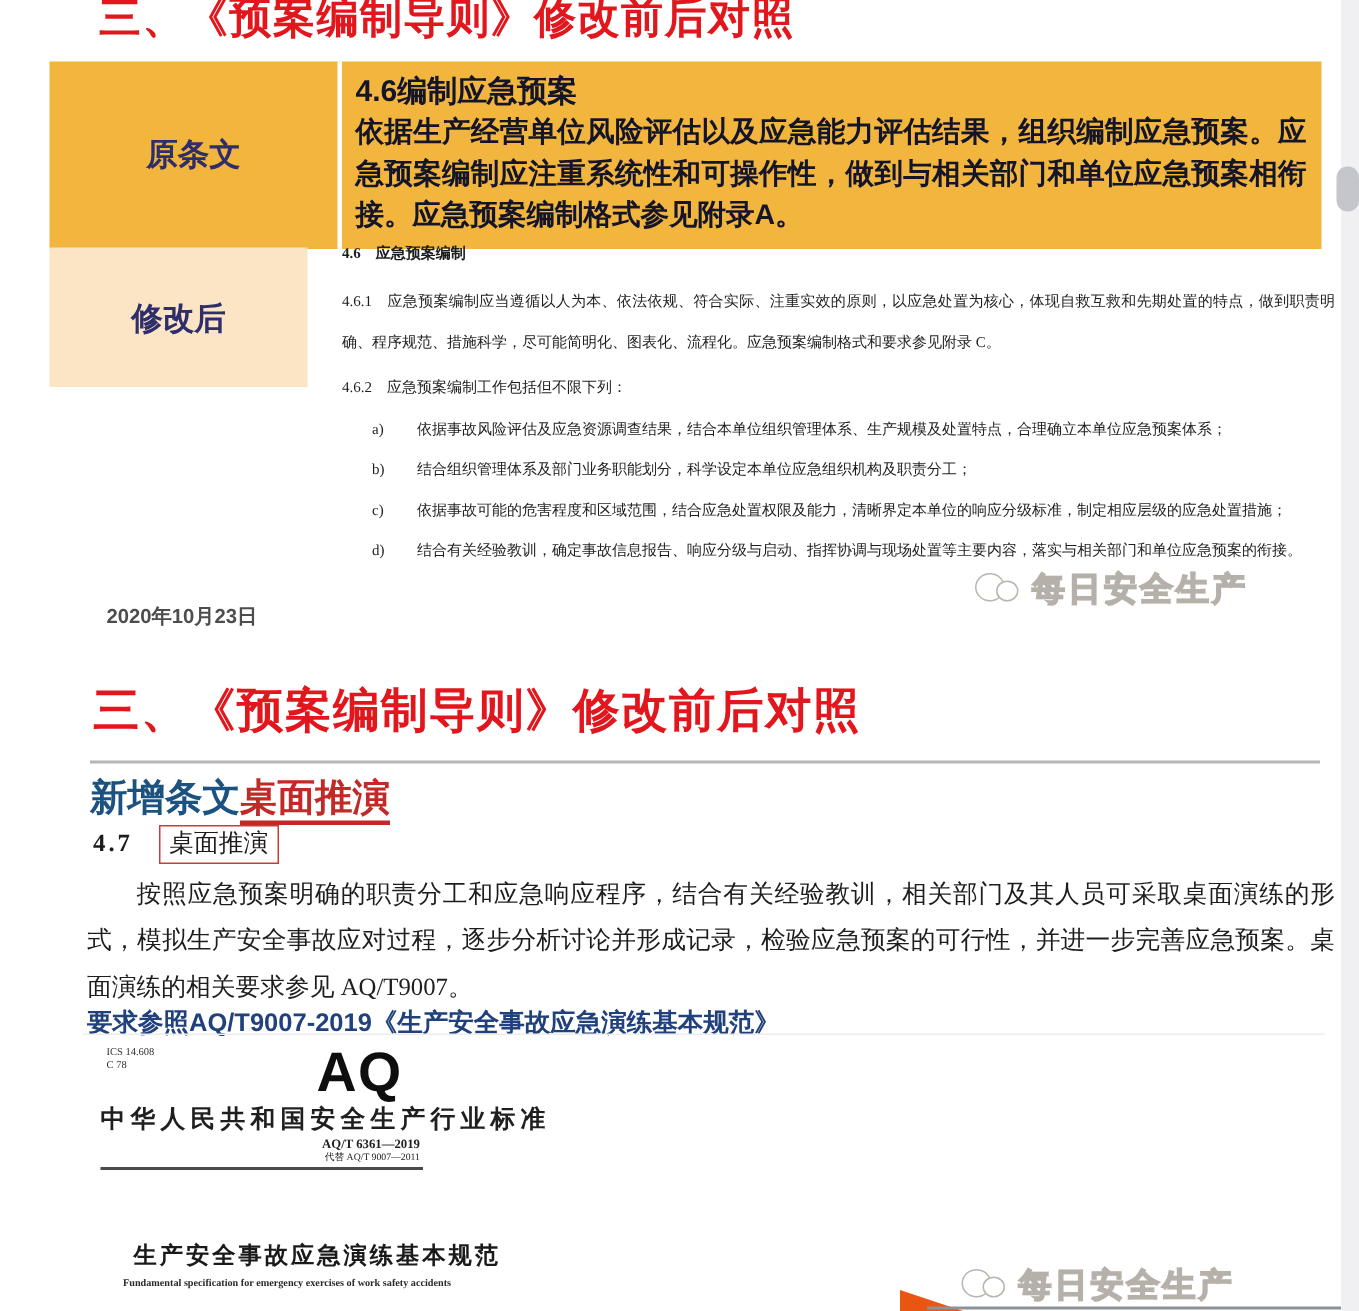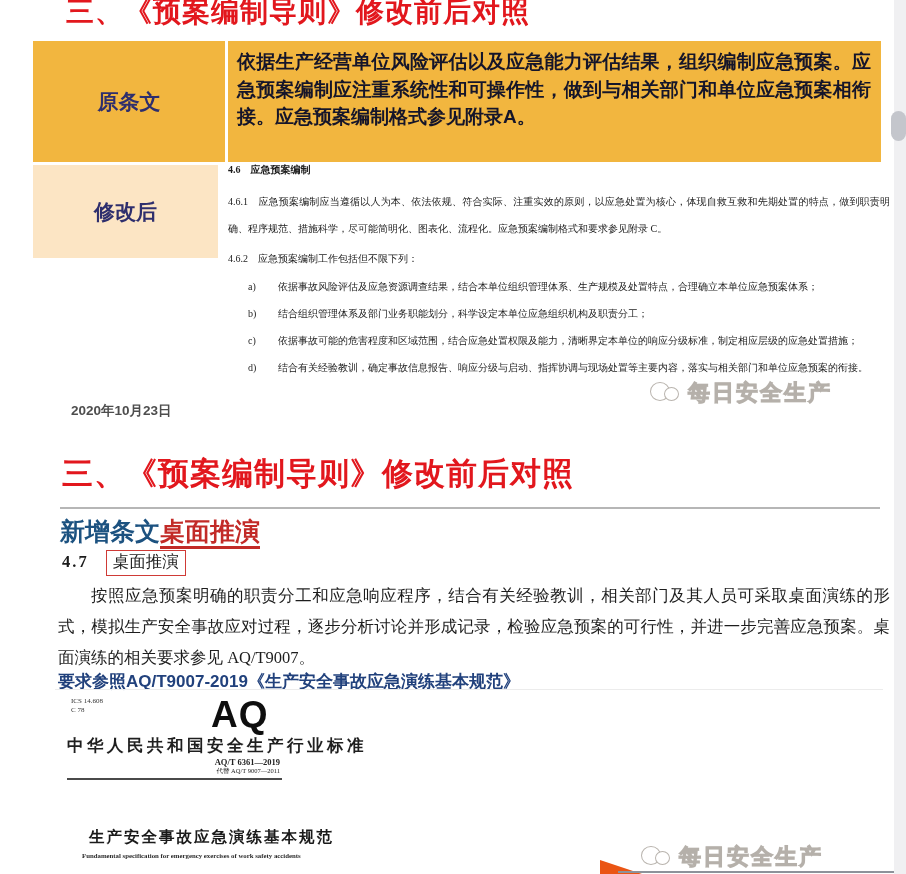--- a/index.html
+++ b/index.html
@@ -23,21 +23,21 @@
     width:192px;flex:0 0 192px;display:flex;align-items:center;justify-content:center;
     color:#2e2e6d;font-weight:bold;font-size:21px;
   }
   .cell-content{
     flex:1;border-left:3px solid #ffffff;padding:7px 10px 8px 9px;color:#15152a;
   }
   .cell-content .h{font-size:20px;font-weight:bold;line-height:1.35;}
   .cell-content .b{font-size:19px;font-weight:600;line-height:1.45;text-align:justify;}
 
   .row-rev-label{
-    position:absolute;left:33px;top:165px;width:185px;height:93px;
+    position:absolute;left:33px;top:165px;width:172px;height:93px;
     background:#fce5c4;display:flex;align-items:center;justify-content:center;
     color:#2e2e6d;font-weight:bold;font-size:21px;
   }
 
   .doc-col{
     position:absolute;left:228px;top:156px;width:662px;
     font-family:"Liberation Serif","DejaVu Serif",serif;
     font-size:10px;color:#1d1d1d;line-height:27px;
   }
   .doc-col .h46{font-weight:bold;margin-bottom:5px;}
@@ -144,20 +144,21 @@
 </style>
 </head>
 <body>
 
 <div class="title-red t1">三、《预案编制导则》修改前后对照</div>
 
 <div class="tbl">
   <div class="row-orig">
     <div class="cell-label">原条文</div>
     <div class="cell-content">
+      <div class="h">4.6编制应急预案</div>
       <div class="b">依据生产经营单位风险评估以及应急能力评估结果，组织编制应急预案。应急预案编制应注重系统性和可操作性，做到与相关部门和单位应急预案相衔接。应急预案编制格式参见附录A。</div>
     </div>
   </div>
 </div>
 
 <div class="row-rev-label">修改后</div>
 
 <div class="doc-col">
   <div class="h46">4.6　应急预案编制</div>
   <div class="p461">4.6.1　应急预案编制应当遵循以人为本、依法依规、符合实际、注重实效的原则，以应急处置为核心，体现自救互救和先期处置的特点，做到职责明确、程序规范、措施科学，尽可能简明化、图表化、流程化。应急预案编制格式和要求参见附录 C。</div>

